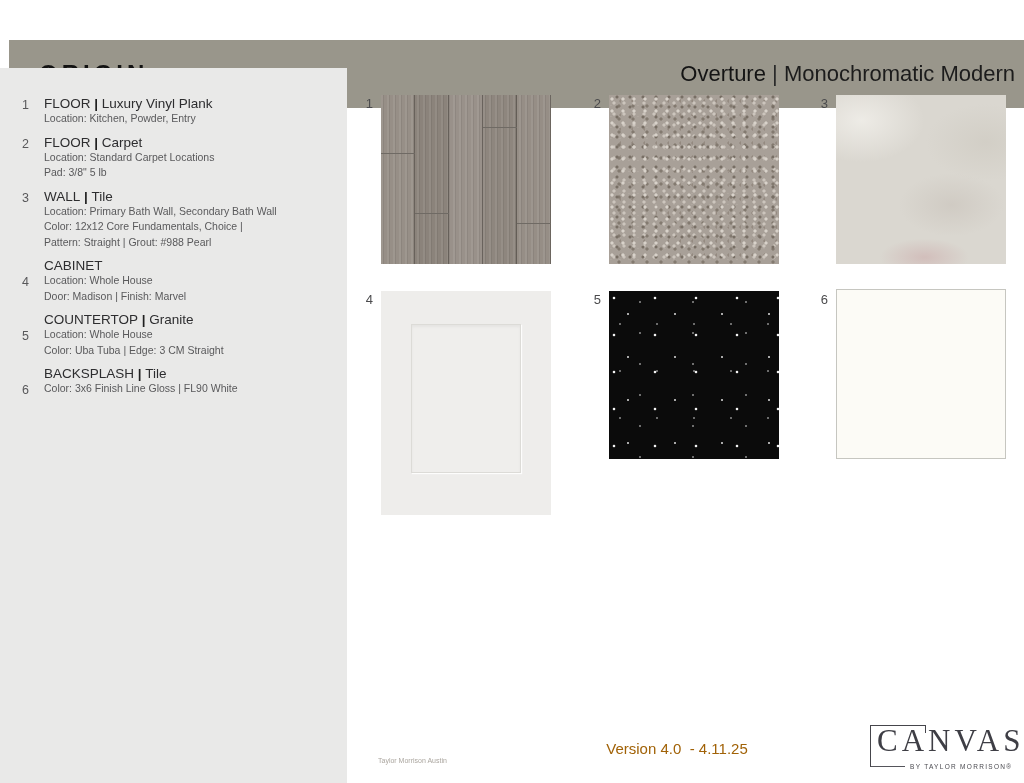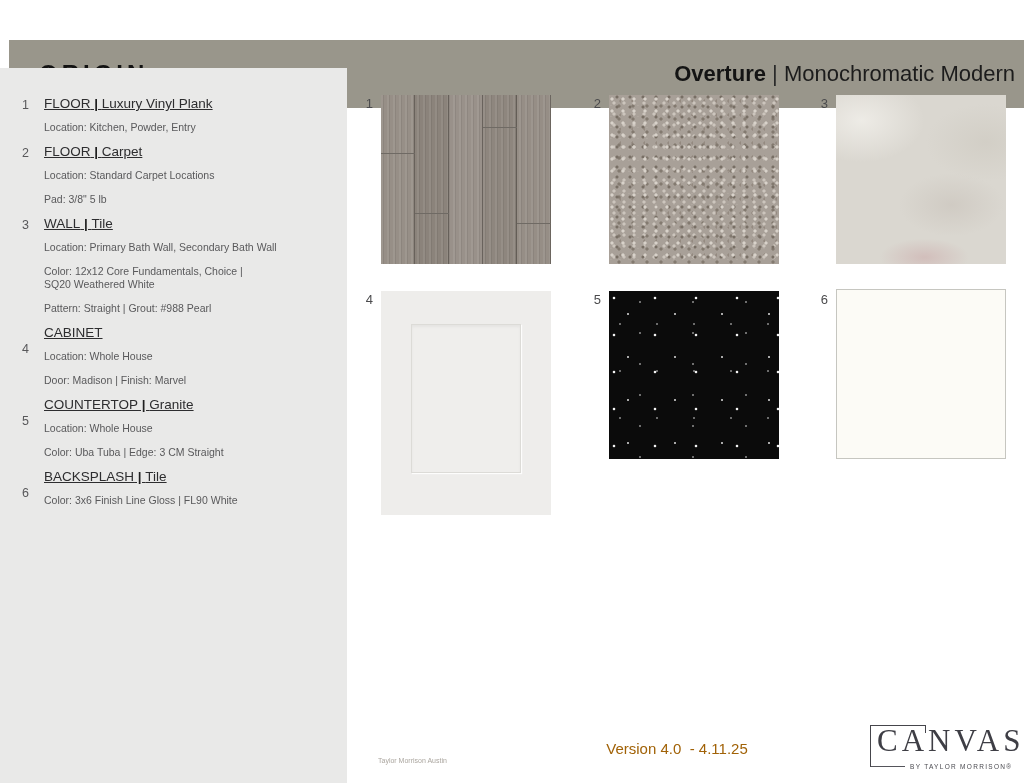--- a/index.html
+++ b/index.html
@@ -5,33 +5,33 @@
   html,body{margin:0;padding:0;background:#ffffff;}
   .page{position:relative;width:1024px;height:783px;overflow:hidden;background:#ffffff;
         font-family:"Liberation Sans",sans-serif;}
 
   
   .header{position:absolute;left:9px;top:0;width:1024px;height:68px;background:#99968b;
           display:flex;align-items:center;justify-content:space-between;
           padding:0 18px 0 30px;box-sizing:border-box;margin-top:40px;}
   .brand{font-size:24px;font-weight:bold;letter-spacing:4px;color:#121212;}
   .pkg{font-size:22px;color:#1c1c1c;white-space:pre;}
-  .pkg .pkg-name{font-weight:bold;color:#141414;}
+  .pkg .pkg-name{font-weight:normal;color:#141414;}
   .pkg .sep{font-weight:400;color:#2a2a2a;white-space:pre;}
 
   
   .sidebar{position:absolute;left:0;top:68px;width:347px;height:715px;background:#e9e9e8;
            box-sizing:border-box;padding:29px 18px 0 22px;}
   .s-item{display:flex;margin-bottom:9px;}
   .s-num{width:22px;flex:0 0 22px;font-size:12.5px;color:#58585a;padding-top:1px;}
   .s-item.num-low .s-num{padding-top:16px;}
   .s-body{flex:1;}
-  .s-title{font-size:13.5px;line-height:14px;color:#2d2d2f;text-decoration:underline;}
+  .s-title{font-size:13.5px;line-height:14px;color:#2d2d2f;}
   .s-title .tsep{font-weight:bold;white-space:pre;color:#1f1f1f;}
-  .s-line{font-size:10.5px;line-height:15.5px;color:#59595b;margin-top:9px;}
+  .s-line{font-size:10.5px;line-height:15.5px;color:#59595b;margin-top:0;}
   .s-line:first-of-type{margin-top:2px;}
   .s-line.cont{margin-top:-3px;}
 
   
   .sw-num{position:absolute;width:20px;text-align:right;font-size:13px;color:#4b4b4d;}
   .sw{position:absolute;width:170px;box-sizing:border-box;}
 
   .sw-wood{
     background-color:#948c84;
     background-image:
@@ -124,21 +124,20 @@
         <div class="s-line">Pad: 3/8" 5 lb</div>
       </div>
     </div>
 
     <div class="s-item">
       <div class="s-num">3</div>
       <div class="s-body">
         <div class="s-title"><span>WALL</span><span class="tsep"> | </span><span>Tile</span></div>
         <div class="s-line">Location: Primary Bath Wall, Secondary Bath Wall</div>
         <div class="s-line">Color: 12x12 Core Fundamentals, Choice |</div>
-        <div class="s-line cont">SQ20 Weathered White</div>
         <div class="s-line">Pattern: Straight | Grout: #988 Pearl</div>
       </div>
     </div>
 
     <div class="s-item num-low">
       <div class="s-num">4</div>
       <div class="s-body">
         <div class="s-title"><span>CABINET</span><span class="tsep"></span><span></span></div>
         <div class="s-line">Location: Whole House</div>
         <div class="s-line">Door: Madison | Finish: Marvel</div>

